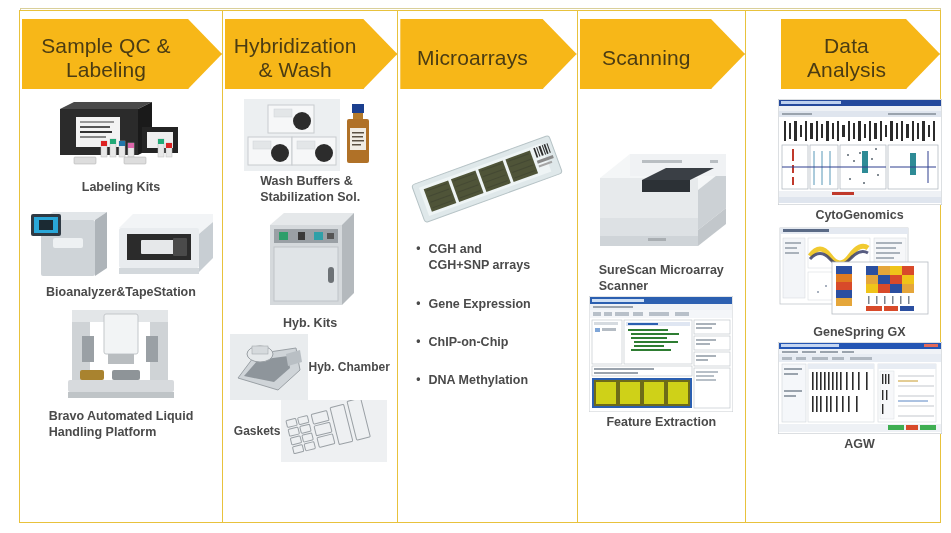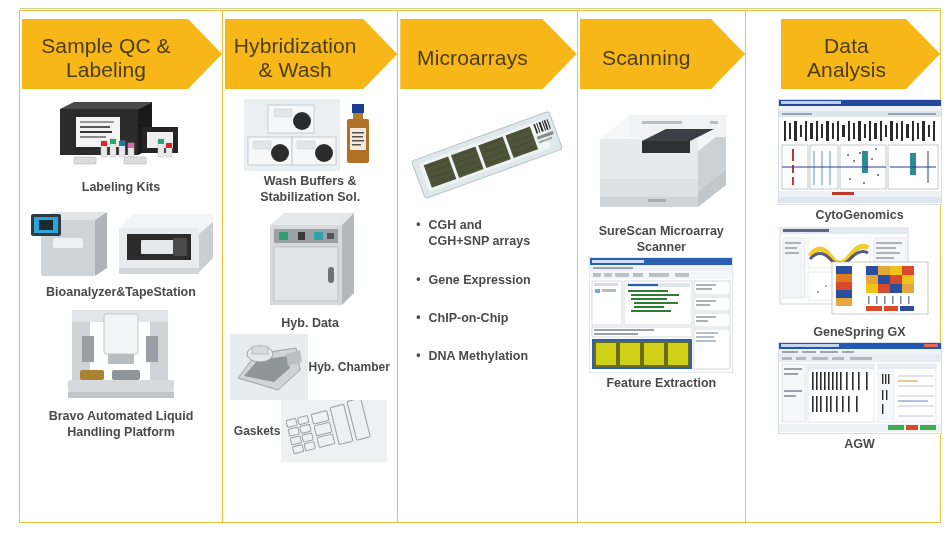--- a/index.html
+++ b/index.html
@@ -33,22 +33,22 @@
     border-bottom:1px solid #e8c23c;
     background:#fff;
     display:flex;
     flex-direction:column;
     align-items:center;
     padding:0;
     margin-left:-1px;
   }
   .stage.s1{width:204px;}
   .stage.s2{width:178px;}
-  .stage.s3{width:182px;}
-  .stage.s4{width:171px;}
+  .stage.s3{width:182px;gap:24px;}
+  .stage.s4{width:171px;gap:39px;}
   .stage.s5{width:196px;padding-left:33px;}
 
   
   .banner-wrap{
     position:relative;
     width:100%;
     height:78px;
     margin-top:8px;
     flex:0 0 auto;
   }
@@ -88,21 +88,21 @@
     flex-direction:column;
     align-items:center;
     justify-content:flex-start;
     padding:2px 4px 6px;
     box-sizing:border-box;
   }
   .caption{
     font-size:12.5px;
     font-weight:bold;
     color:#4a4a4a;
-    text-align:center;
+    text-align:left;
     line-height:1.25;
     margin:3px 0 2px;
     white-space:pre-line;
   }
   .caption.sm{font-size:12px;}
   .item{display:flex;flex-direction:column;align-items:center;width:100%;}
   .item.row{flex-direction:row;align-items:center;justify-content:center;}
 
   .bullets{
     width:100%;
@@ -257,21 +257,21 @@
           <rect x="16" y="18" width="72" height="80" fill="#d5d9dc"></rect>
           <polygon points="88,18 100,6 100,86 88,98" fill="#b4b9bd"></polygon>
           <rect x="20" y="22" width="64" height="14" fill="#9aa0a5"></rect>
           <rect x="25" y="25" width="9" height="8" fill="#2f9e6a"></rect>
           <rect x="44" y="25" width="7" height="8" fill="#3a3a3a"></rect>
           <rect x="60" y="25" width="9" height="8" fill="#2fa0a8"></rect>
           <rect x="73" y="26" width="7" height="6" fill="#555"></rect>
           <rect x="20" y="40" width="64" height="54" fill="#e0e4e7" stroke="#bfc4c8" stroke-width="1"></rect>
           <rect x="74" y="60" width="6" height="16" rx="3" fill="#6d7276"></rect>
         </svg>
-        <div class="caption">Hyb. Data</div>
+        <div class="caption">Hyb. Kits</div>
       </div>
 
       <div class="item row">
         <svg class="art" width="78" height="66" viewBox="0 0 78 66">
           <rect x="0" y="0" width="78" height="66" fill="#e9ecee"></rect>
           <polygon points="8,44 26,20 66,14 70,36 48,56" fill="#cfd4d8" stroke="#9aa0a5" stroke-width="1"></polygon>
           <polygon points="14,42 28,26 58,22 60,34 44,48" fill="#8e959b"></polygon>
           <ellipse cx="30" cy="20" rx="13" ry="8" fill="#e6e9eb" stroke="#9aa0a5" stroke-width="1"></ellipse>
           <rect x="22" y="12" width="16" height="8" fill="#d6dadd" stroke="#9aa0a5" stroke-width=".5"></rect>
           <polygon points="56,20 70,16 72,28 58,32" fill="#b9bfc4"></polygon>

